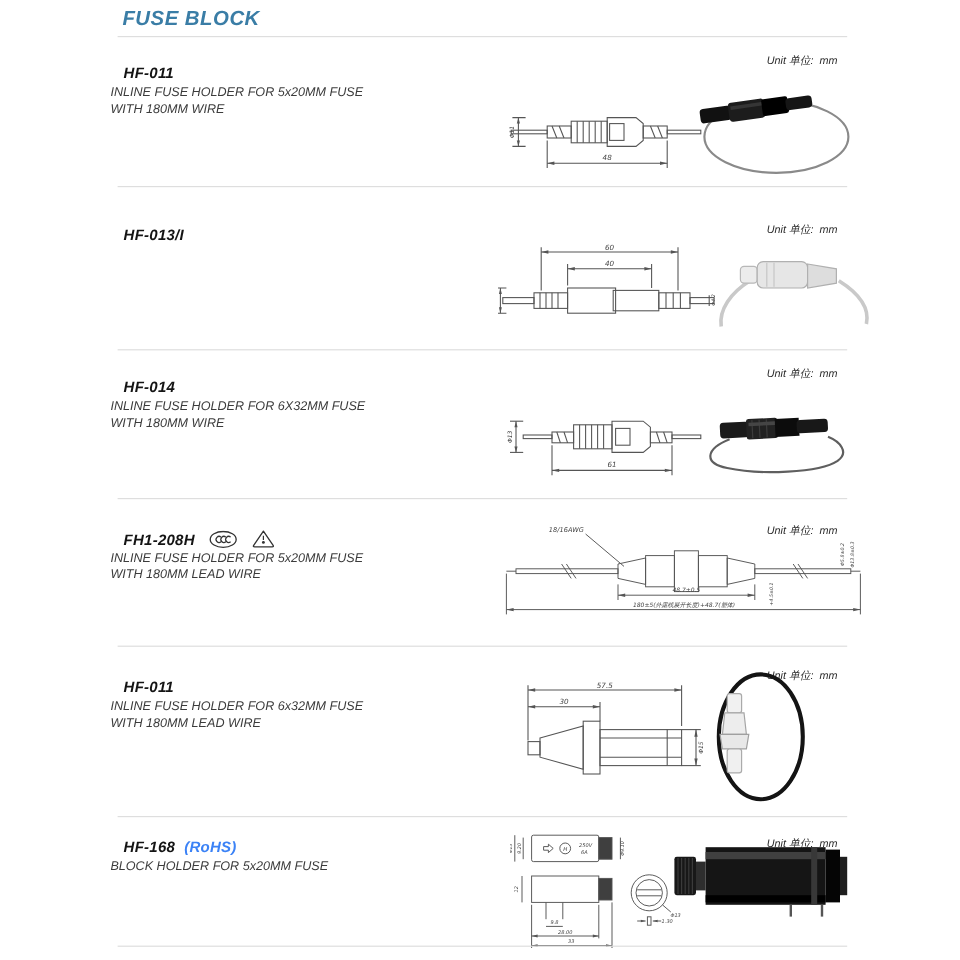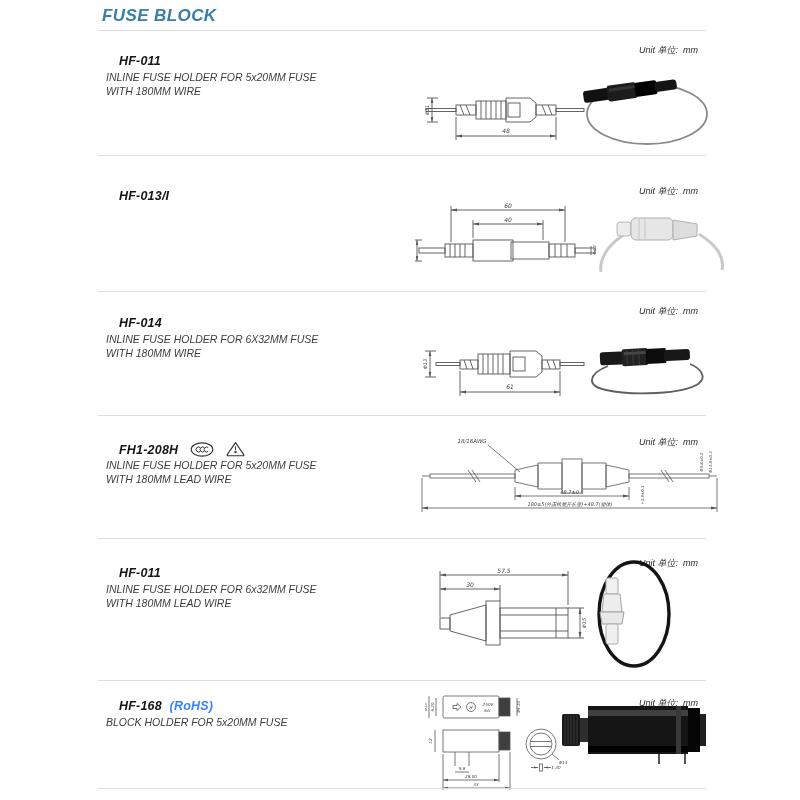--- a/index.html
+++ b/index.html
@@ -3,24 +3,24 @@
 <meta charset="utf-8">
 <style>
   html,body{margin:0;padding:0;background:#fff;}
   .page{position:relative;width:800px;height:800px;background:#ffffff;overflow:hidden;
         font-family:"Liberation Sans",sans-serif;font-style:italic;}
   .title{position:absolute;left:102px;top:6px;font-size:17px;font-weight:bold;
          color:#3a7da6;letter-spacing:.4px;}
   .hrule{position:absolute;left:98px;width:608px;height:1px;background:#dedede;}
   .row{position:absolute;left:0;width:800px;}
   .unit{position:absolute;right:102px;font-size:9px;color:#2b2b2b;white-space:pre;}
-  .code{position:absolute;left:119px;font-size:12.5px;font-weight:bold;color:#141414;
+  .code{position:absolute;left:103px;font-size:12.5px;font-weight:bold;color:#141414;
         letter-spacing:.2px;}
   .rohs{color:#3b82f6;margin-left:4px;}
-  .desc{position:absolute;left:106px;font-size:10.5px;color:#3c3c3c;line-height:14px;}
+  .desc{position:absolute;left:92px;font-size:10.5px;color:#3c3c3c;line-height:14px;}
   .cert{display:inline-block;vertical-align:-3px;margin-left:8px;}
   svg.abs{position:absolute;}
   svg text{font-family:"DejaVu Sans",sans-serif;}
 </style>
 </head>
 <body>
 
 <div class="page">
 
   <div class="title">FUSE BLOCK</div>

